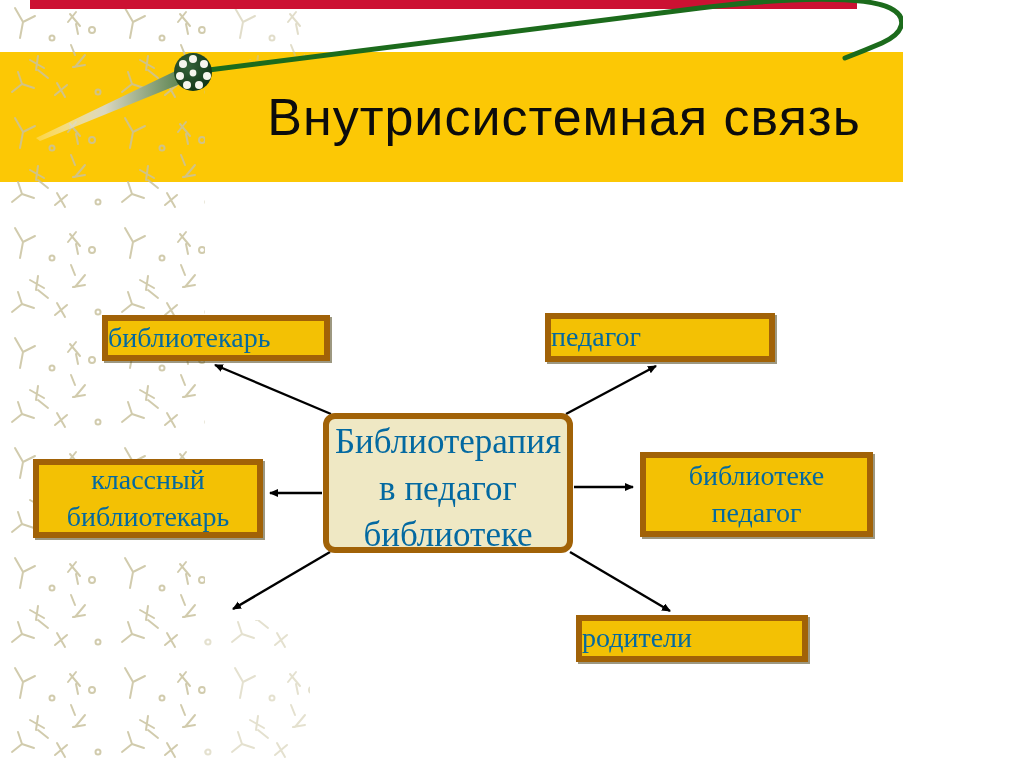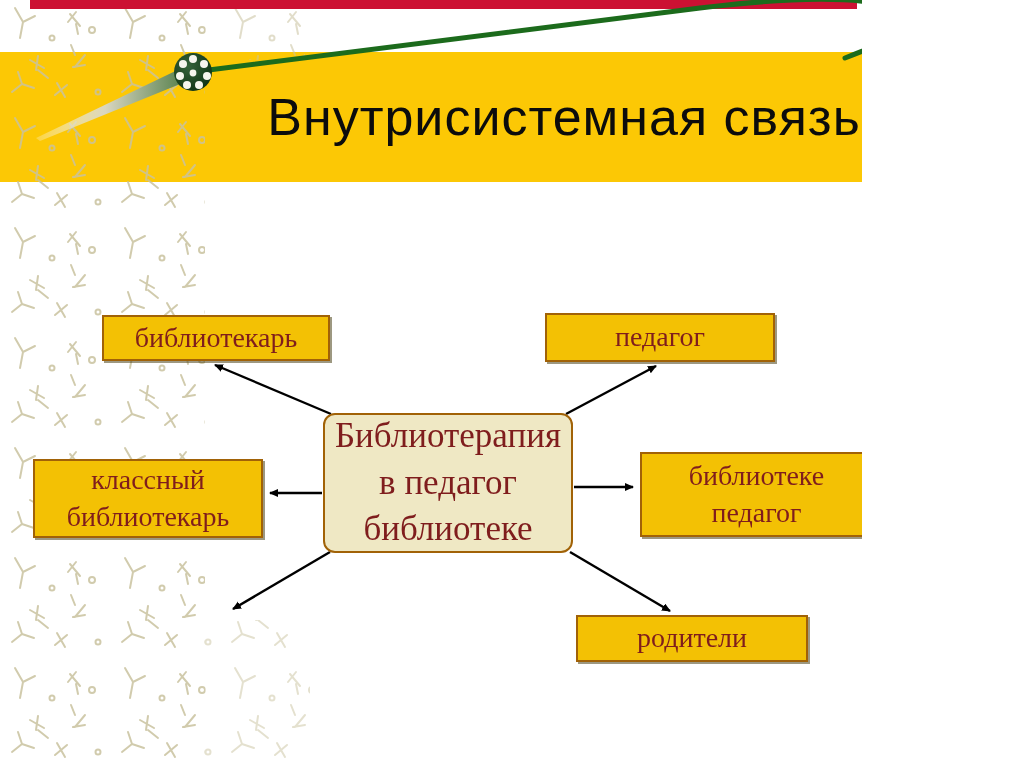--- a/index.html
+++ b/index.html
@@ -1,43 +1,43 @@
 <!DOCTYPE html>
 <html><head>
 <meta charset="utf-8">
 <style>
   html,body{margin:0;padding:0;background:#ffffff;}
   #slide{
     position:relative;width:862px;height:767px;overflow:hidden;
-    background:#ffffff;font-family:"Liberation Sans", sans-serif;
+    background:#ffffff;font-family:"Liberation Sans", sans-serif;padding-left:41px;
   }
   
   #top-bar{position:absolute;left:30px;top:0;width:827px;height:9px;background:#cc1133;z-index:4;}
   
   #band{position:absolute;left:0;top:52px;width:1024px;height:130px;background:#fcc805;z-index:1;}
   
   #pattern-svg{position:absolute;left:0;top:0;width:1024px;height:767px;z-index:2;pointer-events:none;}
   #pin-svg{position:absolute;left:0;top:-10px;width:1024px;height:210px;z-index:5;pointer-events:none;}
   
   #title{
     position:absolute;left:0;top:52px;width:1024px;height:130px;z-index:6;
     display:flex;align-items:center;justify-content:center;
     padding-left:104px;box-sizing:border-box;
     font-size:52px;letter-spacing:1px;color:#0c0c0c;white-space:nowrap;
   }
   
   #arrows-svg{position:absolute;left:0;top:0;width:1024px;height:767px;z-index:7;pointer-events:none;}
   
   .node{
     position:absolute;z-index:8;box-sizing:border-box;
-    background:#f3c104;border:2px solid #a16207;
+    background:#f3c104;border:6px solid #a16207;
     box-shadow:2px 2px 0 rgba(77,68,25,.55);
-    display:flex;align-items:center;justify-content:center;text-align:center;
+    display:flex;align-items:center;justify-content:flex-start;text-align:center;
     font-family:"Liberation Serif","DejaVu Serif",serif;
-    font-size:28px;line-height:1.3;color:#7f1d1d;
+    font-size:28px;line-height:1.3;color:#0369a1;
   }
   .n-librarian{left:102px;top:315px;width:228px;height:46px;}
   .n-psychologist{left:545px;top:313px;width:230px;height:49px;}
   .n-class{left:33px;top:459px;width:230px;height:79px;}
   .n-social{left:640px;top:452px;width:233px;height:85px;}
   .n-speech{left:110px;top:613px;width:231px;height:49px;}
   .n-parents{left:556px;top:615px;width:232px;height:47px;margin-left:20px;}
   .n-center{
     left:323px;top:413px;width:250px;height:140px;
     background:#efe8c4;box-shadow:none;

